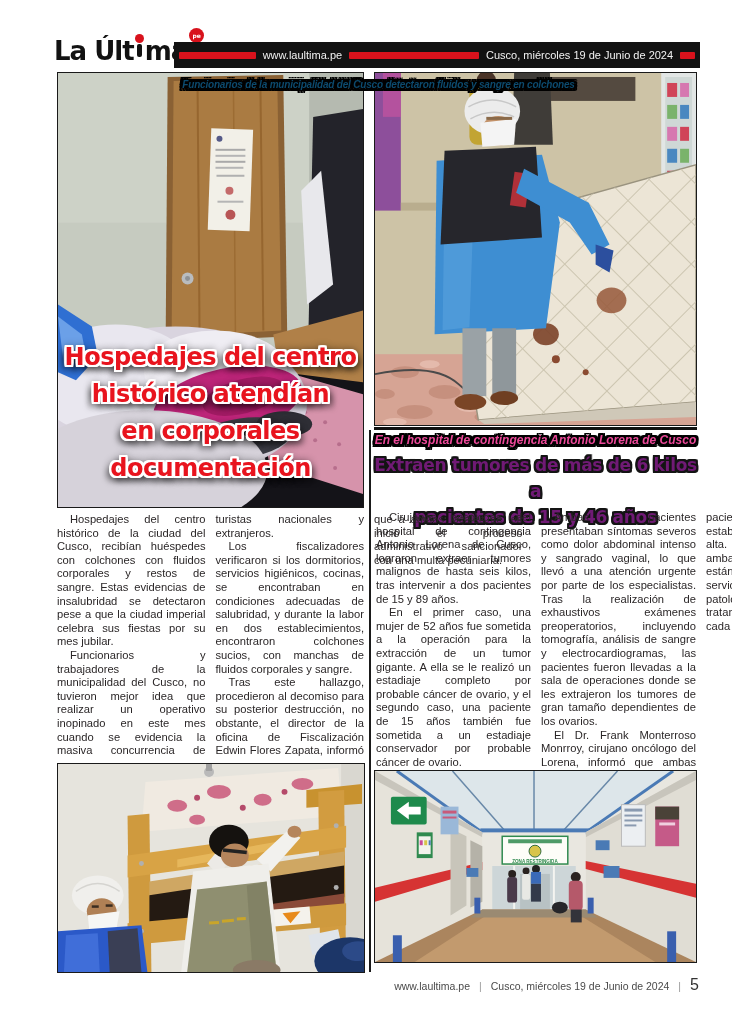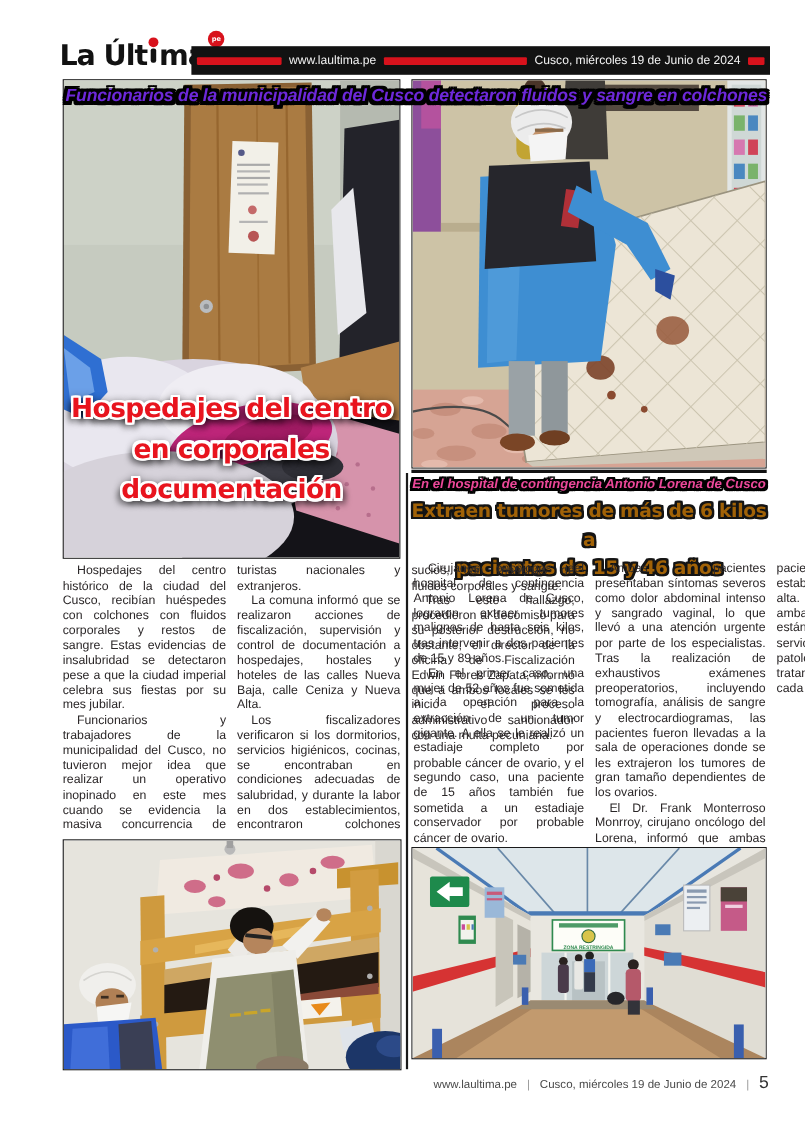--- a/index.html
+++ b/index.html
@@ -16,21 +16,21 @@
         font-size:6px;font-weight:bold;display:flex;align-items:center;justify-content:center;
         margin-left:2px;position:relative;top:-8px;letter-spacing:0;}
   .mast-bar{position:absolute;left:174px;right:32px;top:42px;height:26px;background:#121212;
         display:flex;align-items:center;padding:0 5px;box-sizing:border-box;gap:7px;}
   .mast-bar .redline{height:7px;background:#d8121c;border-radius:1px;}
   .rl-a{flex:72;} .rl-b{flex:122;} .rl-c{flex:14;}
   .mast-bar .bar-text{color:#f2f2f2;font-size:11px;white-space:nowrap;}
 
   
   .kicker{position:absolute;left:57px;right:32px;top:79px;z-index:5;text-align:center;
-        font-style:italic;font-weight:bold;font-size:16px;letter-spacing:-0.2px;color:#6d28d9;
+        font-style:italic;font-weight:bold;font-size:10px;letter-spacing:-0.2px;color:#0c4a6e;
         text-shadow:-3px -3px 0 #000,3px -3px 0 #000,-3px 3px 0 #000,3px 3px 0 #000,
           -3px 0 0 #000,3px 0 0 #000,0 -3px 0 #000,0 3px 0 #000,
           -1.5px -3px 0 #000,1.5px -3px 0 #000,-3px -1.5px 0 #000,3px -1.5px 0 #000,
           -3px 1.5px 0 #000,3px 1.5px 0 #000,-1.5px 3px 0 #000,1.5px 3px 0 #000;}
   .kicker2{position:absolute;left:374px;width:323px;top:433px;text-align:center;
         font-style:italic;font-weight:bold;font-size:12px;color:#ec4899;
         text-shadow:-2.5px -2.5px 0 #000,2.5px -2.5px 0 #000,-2.5px 2.5px 0 #000,2.5px 2.5px 0 #000,
           -2.5px 0 0 #000,2.5px 0 0 #000,0 -2.5px 0 #000,0 2.5px 0 #000,
           -1px -2.5px 0 #000,1px -2.5px 0 #000,-2.5px -1px 0 #000,2.5px -1px 0 #000,
           -2.5px 1px 0 #000,2.5px 1px 0 #000,-1px 2.5px 0 #000,1px 2.5px 0 #000;}
@@ -38,31 +38,31 @@
   
   .photo{position:absolute;border:1px solid #1a1a1a;box-sizing:border-box;overflow:hidden;}
   .photo svg{display:block;width:100%;height:100%;}
   .ph-tl{left:57px;top:72px;width:307px;height:436px;}
   .ph-tr{left:374px;top:72px;width:323px;height:354px;}
   .rule-under-tr{position:absolute;left:374px;top:427px;width:323px;height:3px;background:#121212;}
   .ph-bl{left:57px;top:763px;width:308px;height:210px;}
   .ph-br{left:374px;top:770px;width:323px;height:193px;}
 
   
-  .hl-left{position:absolute;left:0;right:0;top:280px;z-index:4;text-align:center;
+  .hl-left{position:absolute;left:0;right:0;top:266px;z-index:4;text-align:center;
         font-family:"DejaVu Sans",sans-serif;font-weight:bold;font-size:24px;line-height:37px;
         letter-spacing:-0.5px;color:#e8141e;
         text-shadow:-2px -2px 0 #fff,2px -2px 0 #fff,-2px 2px 0 #fff,2px 2px 0 #fff,
           -2px 0 0 #fff,2px 0 0 #fff,0 -2px 0 #fff,0 2px 0 #fff,
           -1px -2px 0 #fff,1px -2px 0 #fff,-2px -1px 0 #fff,2px -1px 0 #fff,
           -2px 1px 0 #fff,2px 1px 0 #fff,-1px 2px 0 #fff,1px 2px 0 #fff,
           0 0 8px rgba(0,0,0,.9),4px 5px 6px rgba(0,0,0,.65),-4px 5px 6px rgba(0,0,0,.55);}
   .hl-right{position:absolute;left:374px;width:323px;top:452px;text-align:center;
         font-family:"DejaVu Sans",sans-serif;font-weight:bold;font-size:17px;line-height:26px;
-        letter-spacing:-0.3px;color:#a16207;
+        letter-spacing:-0.3px;color:#701a75;
         text-shadow:-2px -2px 0 #141414,2px -2px 0 #141414,-2px 2px 0 #141414,2px 2px 0 #141414,
           -2px 0 0 #141414,2px 0 0 #141414,0 -2px 0 #141414,0 2px 0 #141414,
           -1px -2px 0 #141414,1px -2px 0 #141414,-2px -1px 0 #141414,2px -1px 0 #141414,
           -2px 1px 0 #141414,2px 1px 0 #141414,-1px 2px 0 #141414,1px 2px 0 #141414;}
 
   
   .article{position:absolute;font-size:11.2px;line-height:13.6px;text-align:justify;
         column-count:2;column-gap:10px;column-fill:auto;}
   .art-left{left:57px;top:513px;width:307px;height:246px;}
   .art-right{left:376px;top:511px;width:320px;height:266px;}
@@ -146,20 +146,21 @@
       <ellipse cx="186" cy="324" rx="42" ry="17" fill="#a01b63" transform="rotate(-15 186 324)"></ellipse>
       <ellipse cx="185" cy="366" rx="50" ry="20" fill="#3c3c44" transform="rotate(-8 185 366)"></ellipse>
       <ellipse cx="227" cy="352" rx="28" ry="13" fill="#2e2e35"></ellipse>
       <ellipse cx="88" cy="398" rx="122" ry="60" fill="#d6d2da"></ellipse>
       <polygon points="0,232 34,254 40,284 18,308 0,300" fill="#2f6fd2"></polygon>
       <polygon points="0,244 24,262 28,284 6,294" fill="#6ba0e8"></polygon>
     </svg>
 
     <div class="hl-left">
       <div>Hospedajes del centro</div>
+      <div>histórico atendían</div>
       <div>en corporales</div>
       <div>documentación</div>
     </div>
   </div>
 
   <div class="photo ph-tr">
     <svg viewBox="0 0 323 353" preserveAspectRatio="none">
       <rect width="323" height="353" fill="#cdc3a6"></rect>
       <rect x="0" y="0" width="26" height="138" fill="#8d4f9b"></rect>
       <rect x="8" y="0" width="18" height="44" fill="#c454a0" opacity="0.7"></rect>
@@ -230,21 +231,20 @@
 
   <div class="kicker2">En el hospital de contingencia Antonio Lorena de Cusco</div>
   <div class="hl-right">
     <div>Extraen tumores de más de 6 kilos a</div>
     <div>pacientes de 15 y 46 años</div>
   </div>
 
   <div class="article art-left">
     <p>Hospedajes del centro histórico de la ciudad del Cusco, recibían huéspedes con colchones con fluidos corporales y restos de sangre. Estas evidencias de insalubridad se detectaron pese a que la ciudad imperial celebra sus fiestas por su mes jubilar.</p>
     <p>Funcionarios y trabajadores de la municipalidad del Cusco, no tuvieron mejor idea que realizar un operativo inopinado en este mes cuando se evidencia la masiva concurrencia de turistas nacionales y extranjeros.</p>
-    <p>La comuna informó que se realizaron acciones de fiscalización, supervisión y control de documentación a hospedajes, hostales y hoteles de las calles Nueva Baja, calle Ceniza y Nueva Alta.</p>
     <p>Los fiscalizadores verificaron si los dormitorios, servicios higiénicos, cocinas, se encontraban en condiciones adecuadas de salubridad, y durante la labor en dos establecimientos, encontraron colchones sucios, con manchas de fluidos corporales y sangre.</p>
     <p>Tras este hallazgo, procedieron al decomiso para su posterior destrucción, no obstante, el director de la oficina de Fiscalización Edwin Flores Zapata, informó que a ambos locales se les inició el proceso administrativo sancionador con una multa pecuniaria.</p>
   </div>
 
   <div class="article art-right">
     <p>Cirujanos oncólogos del hospital de contingencia Antonio Lorena de Cusco, lograron extraer tumores malignos de hasta seis kilos, tras intervenir a dos pacientes de 15 y 89 años.</p>
     <p>En el primer caso, una mujer de 52 años fue sometida a la operación para la extracción de un tumor gigante. A ella se le realizó un estadiaje completo por probable cáncer de ovario, y el segundo caso, una paciente de 15 años también fue sometida a un estadiaje conservador por probable cáncer de ovario.</p>
     <p>Ambas pacientes presentaban síntomas severos como dolor abdominal intenso y sangrado vaginal, lo que llevó a una atención urgente por parte de los especialistas. Tras la realización de exhaustivos exámenes preoperatorios, incluyendo tomografía, análisis de sangre y electrocardiogramas, las pacientes fueron llevadas a la sala de operaciones donde se les extrajeron los tumores de gran tamaño dependientes de los ovarios.</p>
     <p>El Dr. Frank Monterroso Monrroy, cirujano oncólogo del Lorena, informó que ambas pacientes se encuentran estables y ya fueron dadas de alta. Además, señaló que ambas piezas operatorias están siendo analizadas por el servicio de anatomía patológica para establecer el tratamiento complementario en cada caso.</p>
   </div>

